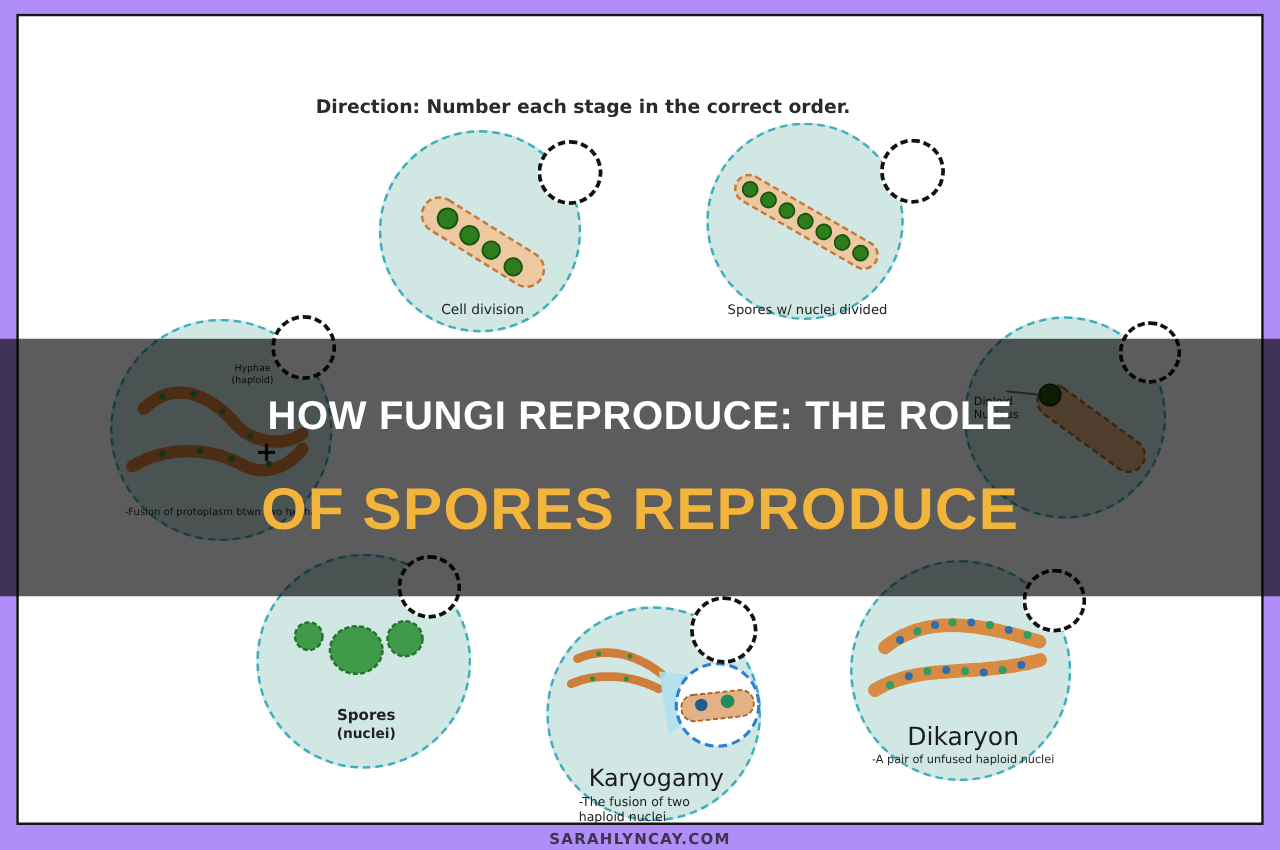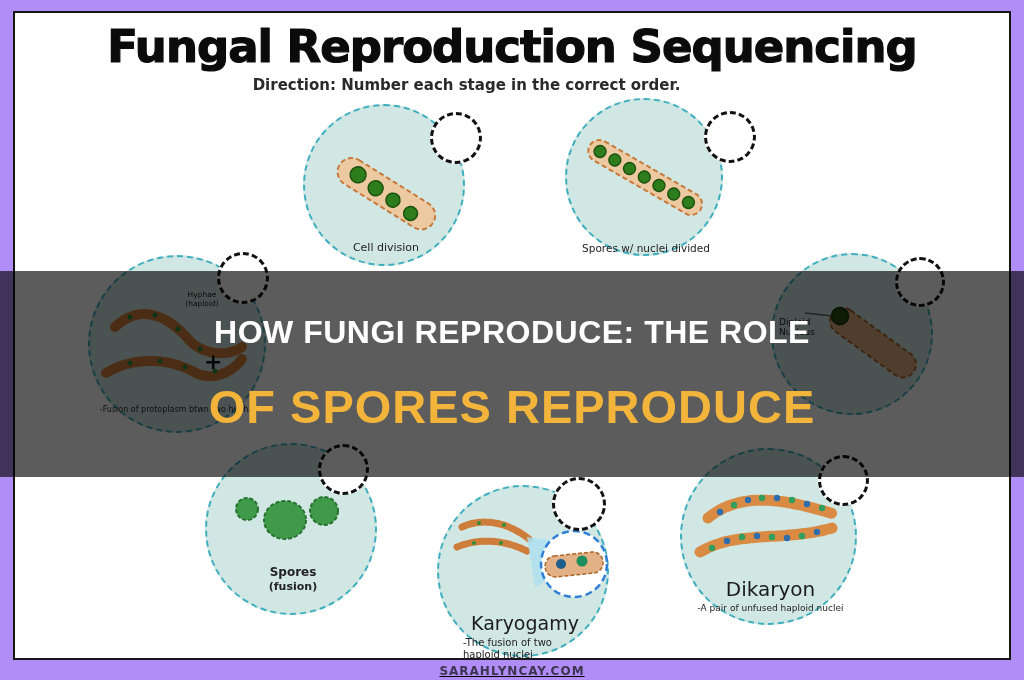--- a/index.html
+++ b/index.html
@@ -40,33 +40,32 @@
   .banner-line1{
     font-size:32px;font-weight:700;color:#ffffff;letter-spacing:0.5px;
     font-family:"Liberation Sans",sans-serif;
   }
   .banner-line2{
     font-size:47px;font-weight:700;color:#f2b43a;letter-spacing:1px;
     font-family:"Liberation Sans",sans-serif;
   }
   .footer-strip{
     position:absolute;left:0;top:660px;width:1024px;height:20px;
-    background:#b18df8;z-index:6;text-align:center;text-decoration:underline;
+    background:#b18df8;z-index:6;text-align:center;
   }
   .footer-strip span{
     font-size:12px;font-weight:700;color:#3c3550;letter-spacing:1px;line-height:20px;
   }
 </style>
 </head>
 <body>
 
 <div id="canvas">
   <div id="panel"></div>
 
-  <div class="page-title">Fungal Reproduction Sequencing</div>
   <div class="page-direction">Direction: Number each stage in the correct order.</div>
 
   <div class="stage" style="left:303px;top:104px;width:162px;height:162px;">
     <svg width="162" height="162" viewBox="0 0 162 162">
       <g transform="rotate(32 80 88)">
         <rect x="26" y="73" width="110" height="28" rx="14" fill="#ecc9a0" stroke="#c6793c" stroke-width="2" stroke-dasharray="5 3"></rect>
         <circle cx="47" cy="86" r="8" fill="#2e7d1d" stroke="#1b520e" stroke-width="1.5"></circle>
         <circle cx="69" cy="88" r="7.5" fill="#2e7d1d" stroke="#1b520e" stroke-width="1.5"></circle>
         <circle cx="90" cy="89" r="7" fill="#2e7d1d" stroke="#1b520e" stroke-width="1.5"></circle>
         <circle cx="112" cy="91" r="7" fill="#2e7d1d" stroke="#1b520e" stroke-width="1.5"></circle>
@@ -124,21 +123,21 @@
   </div>
   <div class="answer" style="left:895px;top:257px;width:50px;height:50px;"></div>
 
   <div class="stage" style="left:205px;top:443px;width:172px;height:172px;">
     <svg width="172" height="172" viewBox="0 0 172 172">
       <circle cx="40" cy="64" r="11" fill="#3f9b49" stroke="#27722f" stroke-width="2" stroke-dasharray="4 2"></circle>
       <ellipse cx="78" cy="75" rx="21" ry="19" fill="#3f9b49" stroke="#27722f" stroke-width="2" stroke-dasharray="4 2"></ellipse>
       <circle cx="117" cy="66" r="14" fill="#3f9b49" stroke="#27722f" stroke-width="2" stroke-dasharray="4 2"></circle>
     </svg>
     <div class="lbl" style="left:0;top:101px;width:172px;font-size:12px;font-weight:700;">Spores</div>
-    <div class="lbl" style="left:0;top:116px;width:172px;font-size:11px;font-weight:700;">(fusion)</div>
+    <div class="lbl" style="left:0;top:116px;width:172px;font-size:11px;font-weight:700;">(nuclei)</div>
   </div>
   <div class="answer" style="left:318px;top:444px;width:51px;height:51px;"></div>
 
   <div class="stage" style="left:437px;top:485px;width:172px;height:172px;">
     <svg width="172" height="172" viewBox="0 0 172 172">
       <path d="M23,40 C45,30 70,36 90,52" fill="none" stroke="#cf7d3a" stroke-width="7" stroke-dasharray="5 2" stroke-linecap="round"></path>
       <path d="M18,60 C42,50 68,54 88,64" fill="none" stroke="#cf7d3a" stroke-width="7" stroke-dasharray="5 2" stroke-linecap="round"></path>
       <circle cx="40" cy="36" r="2" fill="#2f8f3a"></circle>
         <circle cx="65" cy="38" r="2" fill="#2f8f3a"></circle>
       <circle cx="35" cy="56" r="2" fill="#2f8f3a"></circle>

